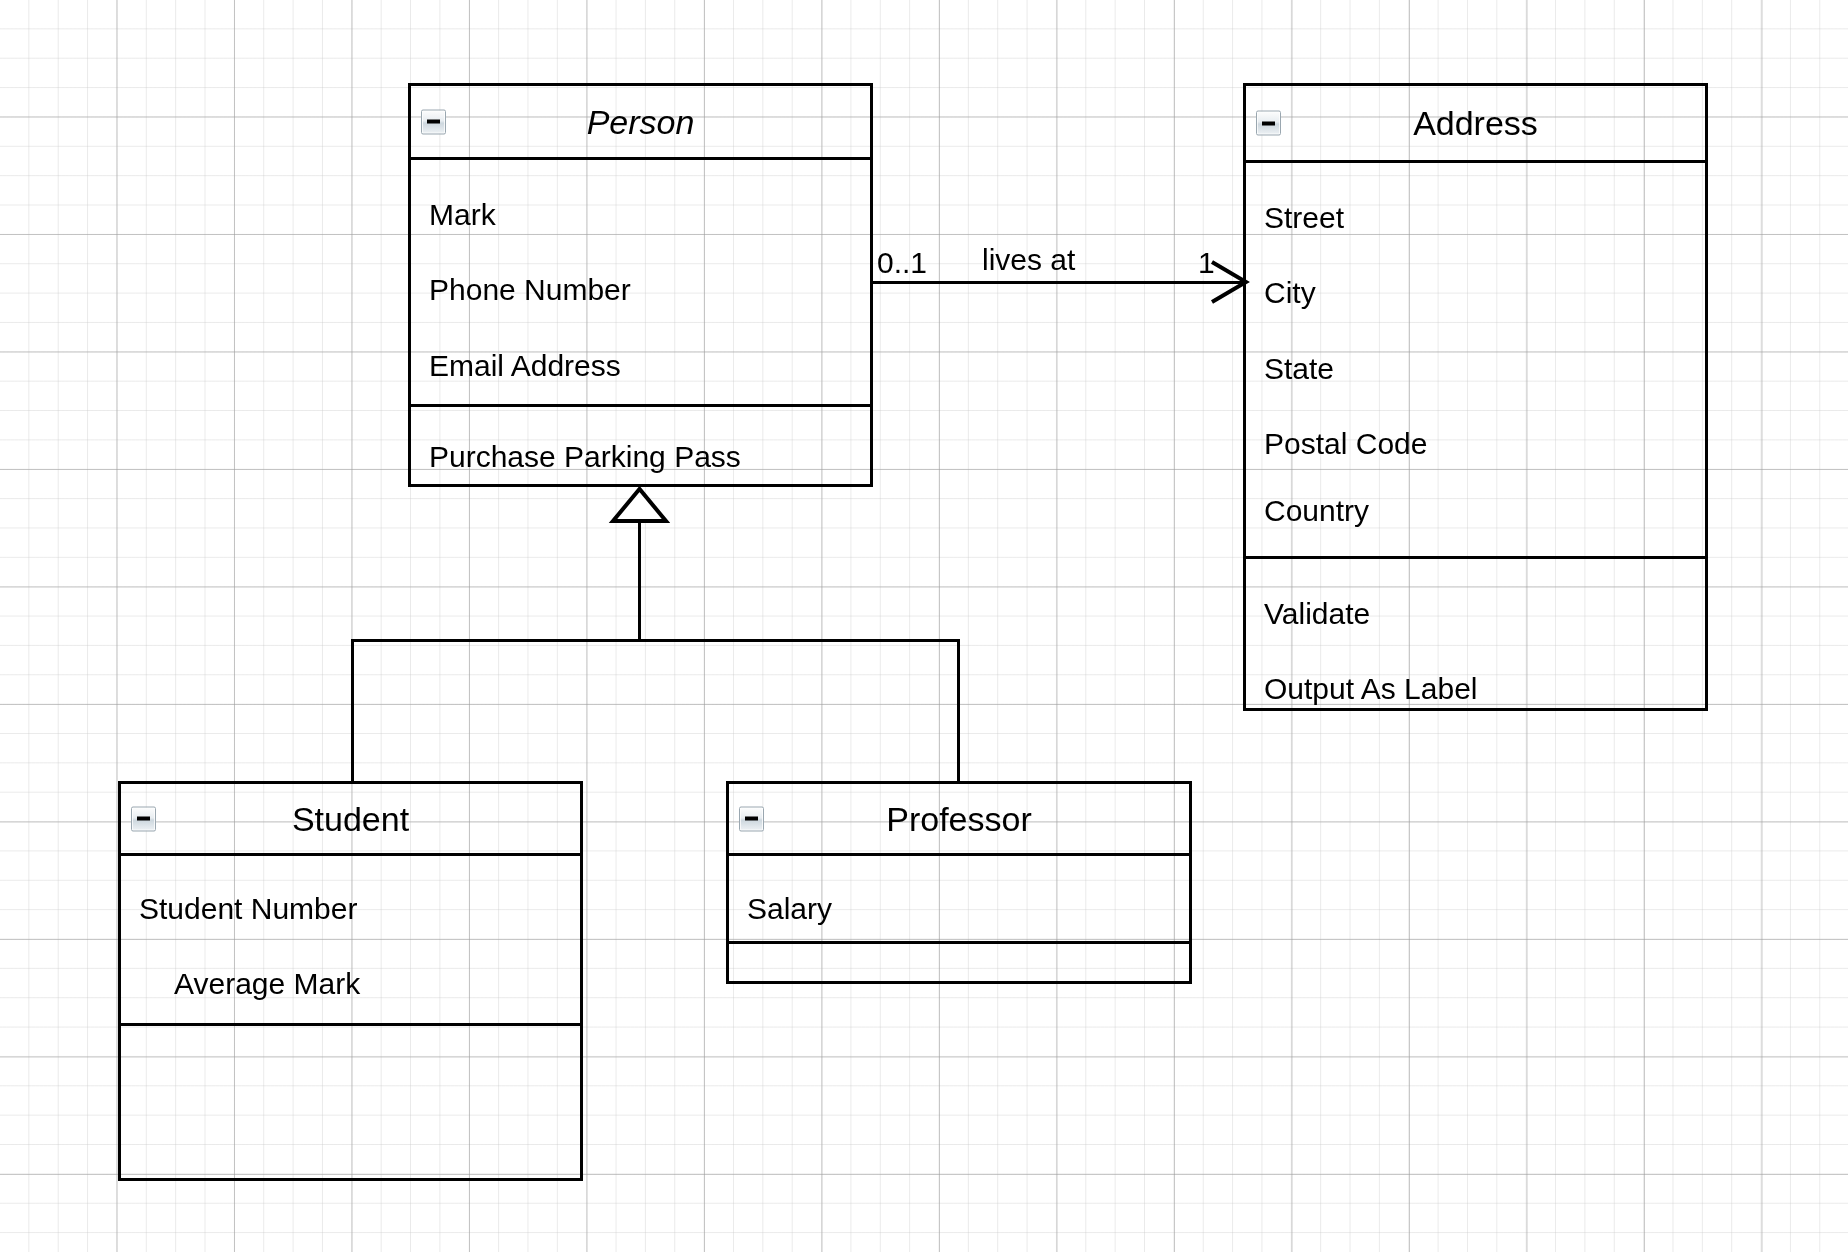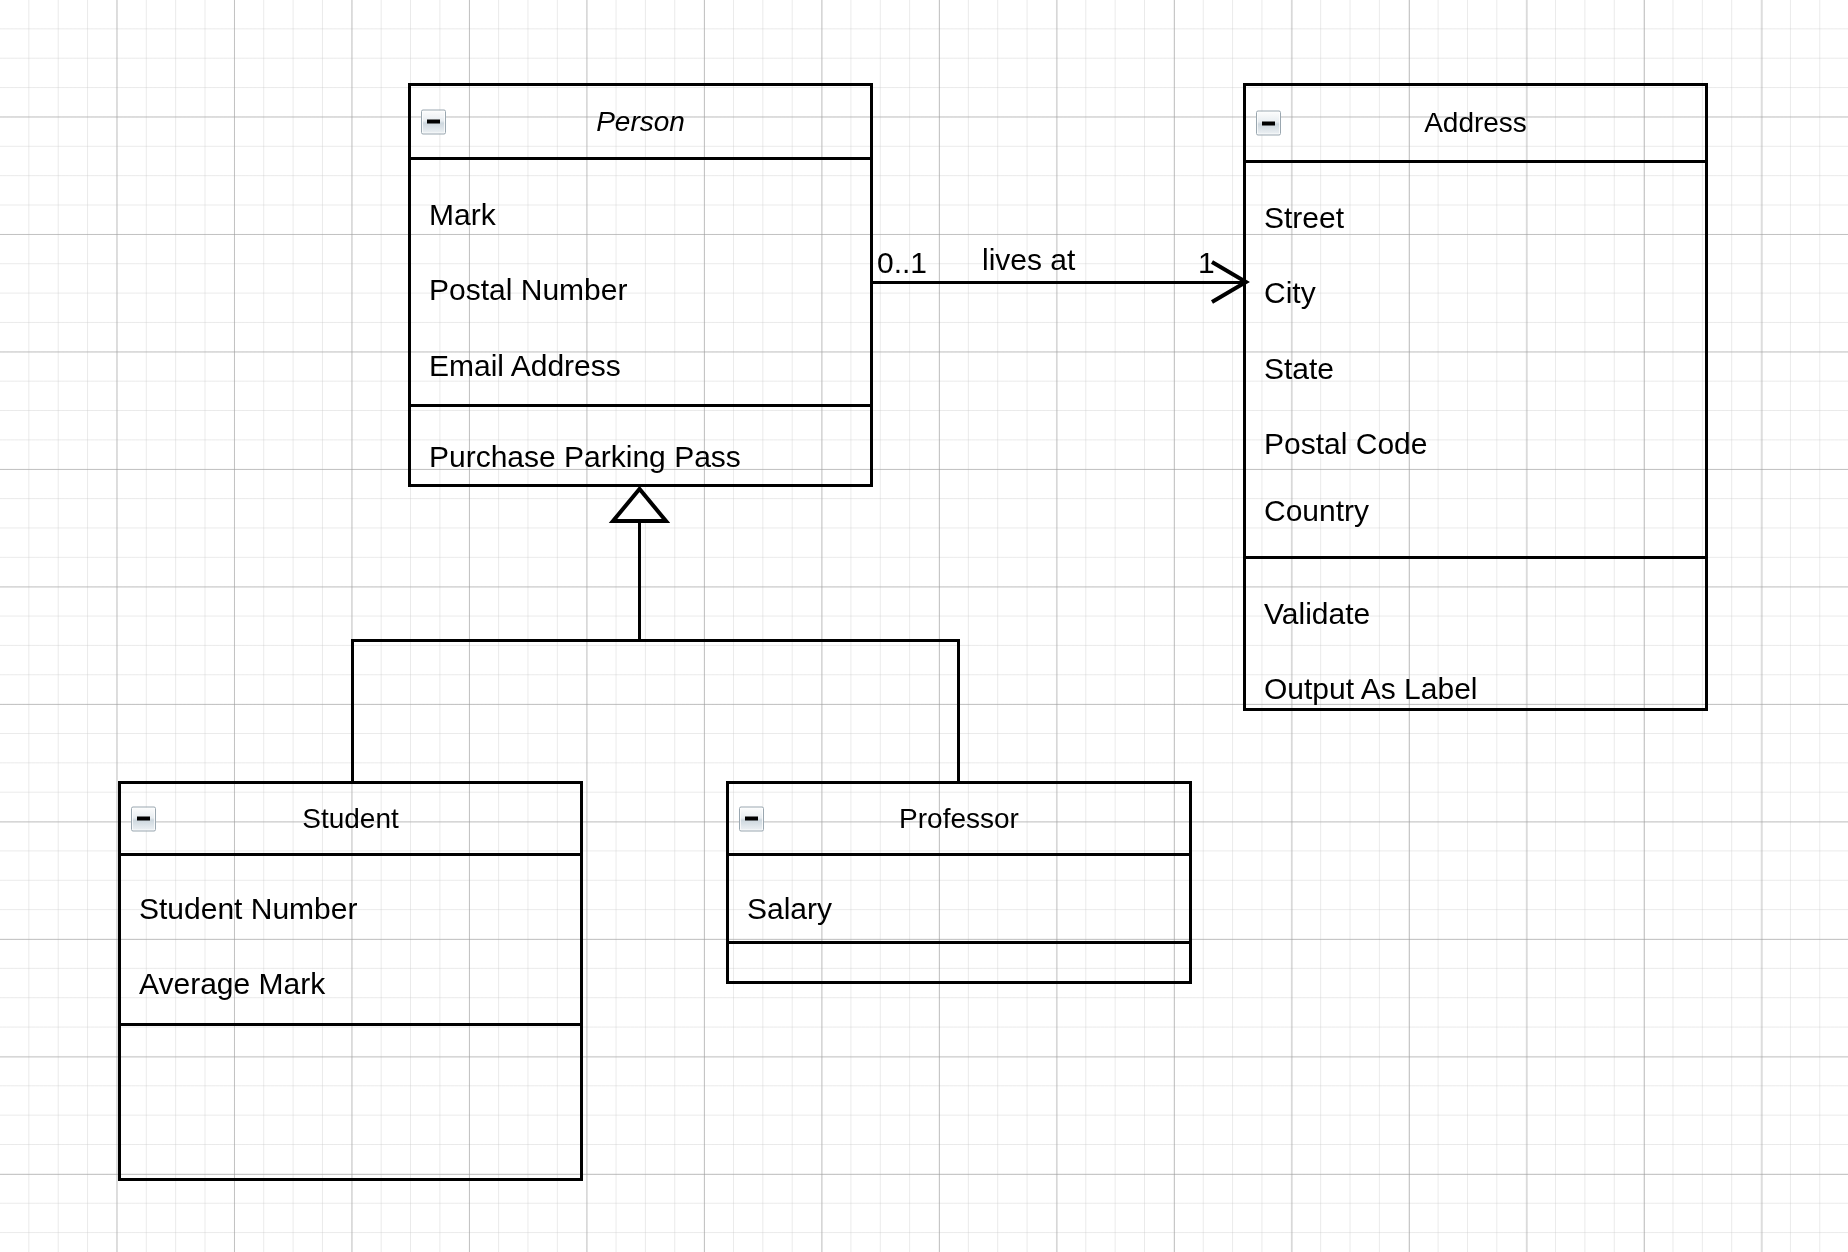--- a/index.html
+++ b/index.html
@@ -45,21 +45,21 @@
   .compartment.last {
     border-bottom: none;
   }
   .class-header {
     display: flex;
     align-items: center;
     justify-content: center;
     position: relative;
   }
   .class-title {
-    font-size: 28px;
+    font-size: 34px;
     color: #000000;
     line-height: 1;
     text-align: center;
     white-space: nowrap;
   }
   .class-title.abstract {
     font-style: italic;
   }
   .collapse-icon {
     position: absolute;
@@ -147,21 +147,21 @@
   <div class="uml-class" style="left:408px; top:83px; width:465px; height:404px;">
     <div class="compartment class-header" style="height:74px;">
       <span class="collapse-icon">
         <span class="bar"></span>
       </span>
       <span class="class-title abstract">Person</span>
     </div>
 
     <div class="compartment" style="height:247px;">
       <span class="member" style="top:40px;">Mark</span>
-      <span class="member" style="top:115px;">Postal Number</span>
+      <span class="member" style="top:115px;">Phone Number</span>
       <span class="member" style="top:191px;">Email Address</span>
     </div>
 
     <div class="compartment last" style="height:77px;">
       <span class="member" style="top:35px;">Purchase Parking Pass</span>
     </div>
   </div>
 
   <div class="uml-class" style="left:1243px; top:83px; width:465px; height:628px;">
     <div class="compartment class-header" style="height:77px;">
@@ -188,21 +188,21 @@
   <div class="uml-class" style="left:118px; top:781px; width:465px; height:400px;">
     <div class="compartment class-header" style="height:72px;">
       <span class="collapse-icon">
         <span class="bar"></span>
       </span>
       <span class="class-title">Student</span>
     </div>
 
     <div class="compartment" style="height:170px;">
       <span class="member" style="top:38px;">Student Number</span>
-      <span class="member" style="top:113px;">Average Mark</span>
+      <span class="member" style="top:113px;margin-left:35px;">Average Mark</span>
     </div>
 
   </div>
 
   <div class="uml-class" style="left:726px; top:781px; width:466px; height:203px;">
     <div class="compartment class-header" style="height:72px;">
       <span class="collapse-icon">
         <span class="bar"></span>
       </span>
       <span class="class-title">Professor</span>

